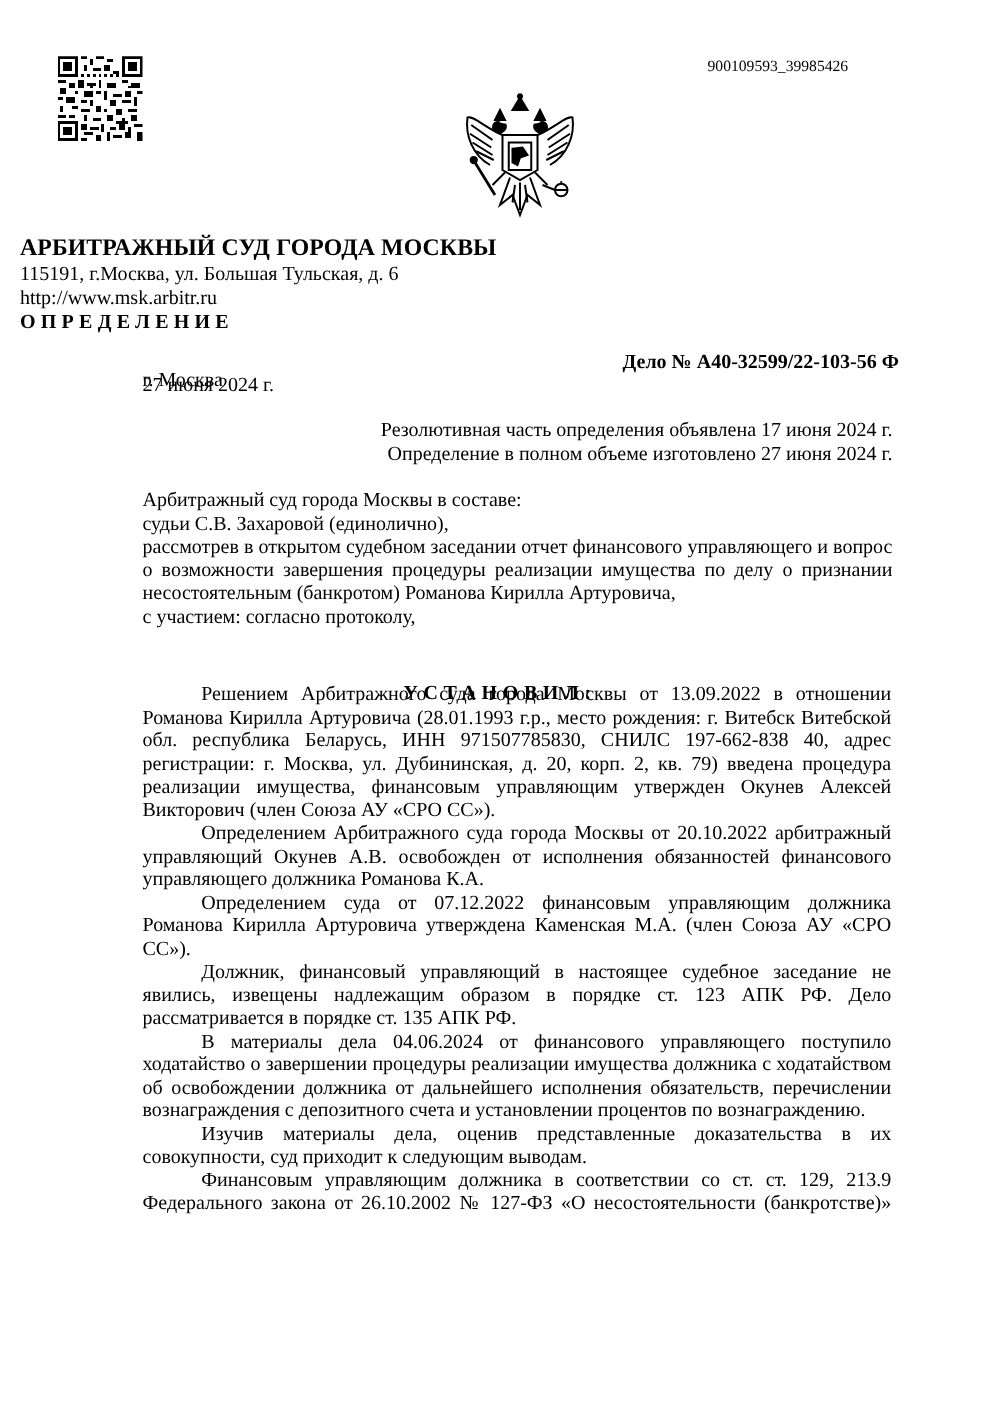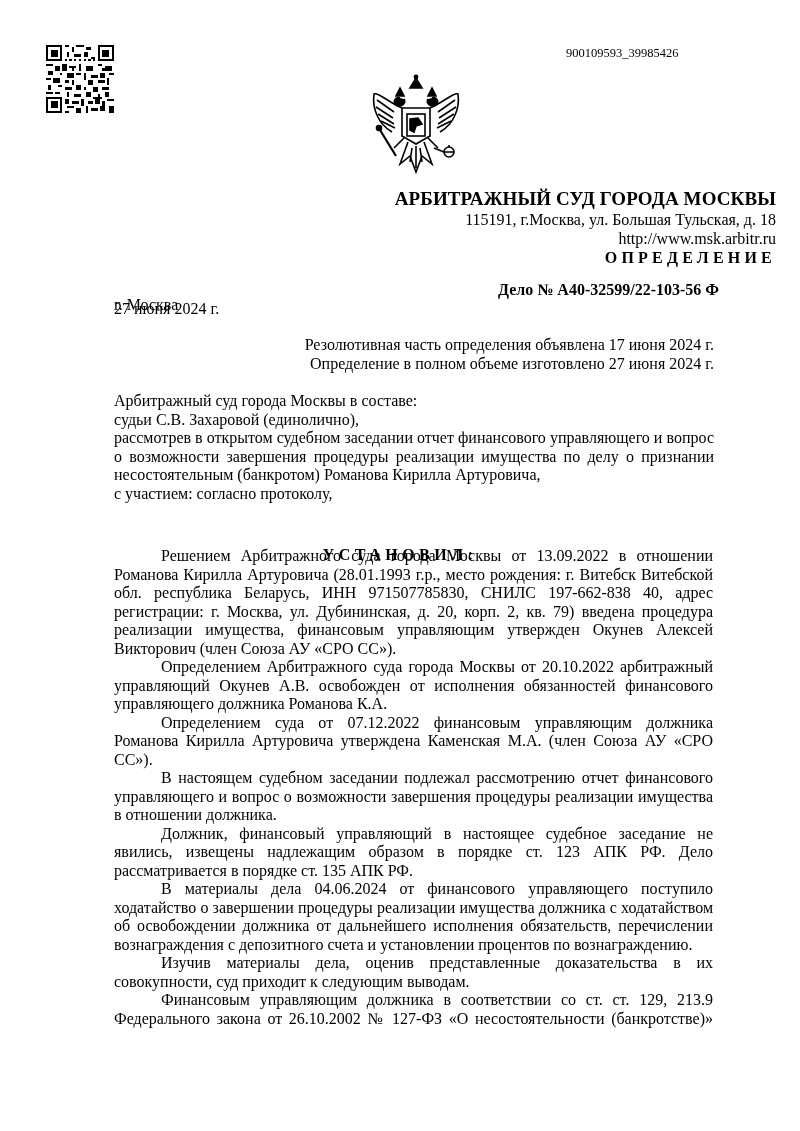--- a/index.html
+++ b/index.html
@@ -11,21 +11,21 @@
     .qr {
       position: absolute; left: 46px; top: 45px; width: 68px; height: 68px;
     }
     .doc-id {
       position: absolute; left: 566px; top: 46px; font-size: 12.5px;
     }
     .emblem {
       position: absolute; left: 370px; top: 74px; width: 92px; height: 102px;
     }
     .header {
-      position: absolute; left: 0; width: 776px; top: 187px; text-align: right;
+      position: absolute; left: 16px; width: 776px; top: 187px; text-align: left;
     }
     .court-name { font-weight: bold; font-size: 19px; line-height: 24px; letter-spacing: 0.1px; }
     .addr, .url { font-size: 16px; line-height: 18.5px; }
     .doc-type { font-weight: bold; font-size: 16px; line-height: 20px; letter-spacing: 4.2px; }
     .line { position: absolute; font-size: 16px; line-height: 18.5px; white-space: nowrap; }
     .case-no { position: absolute; left: 498px; top: 281px; font-weight: bold; font-size: 16px; line-height: 18.5px; }
     .block { position: absolute; left: 114px; width: 600px; font-size: 16px; line-height: 18.5px; text-align: right; }
     .block div { white-space: nowrap; }
     .section-title {
       position: absolute; left: 0; width: 800px; text-align: center; top: 545px;
@@ -162,21 +162,21 @@
       <path d="M74 78 L84 78 M79 73 L79 71"></path>
       <path d="M64 74 L74 78"></path>
 
       <path d="M34 64 L24 74 M58 64 L68 74"></path>
     </g>
   </svg>
 </div>
 
 <div class="header">
   <div class="court-name">АРБИТРАЖНЫЙ СУД ГОРОДА МОСКВЫ</div>
-  <div class="addr">115191, г.Москва, ул. Большая Тульская, д. 18</div>
+  <div class="addr">115191, г.Москва, ул. Большая Тульская, д. 6</div>
   <div class="url">http://www.msk.arbitr.ru</div>
   <div class="doc-type">ОПРЕДЕЛЕНИЕ</div>
 </div>
 
 <div class="line" style="left:114px; top:281px;margin-top:15px;">г. Москва</div>
 <div class="line" style="left:114px; top:299.5px;">27 июня 2024 г.</div>
 <div class="case-no">Дело № А40-32599/22-103-56 Ф</div>
 
 <div class="block" style="top:336px;">
   <div>Резолютивная часть определения объявлена 17 июня 2024 г.</div>
@@ -189,18 +189,17 @@
   <p style="margin:0; white-space:normal; text-align:justify; text-align-last:left;">рассмотрев в открытом судебном заседании отчет финансового управляющего и вопрос о возможности завершения процедуры реализации имущества по делу о признании несостоятельным (банкротом) Романова Кирилла Артуровича,</p>
   <div>с участием: согласно протоколу,</div>
 </div>
 
 <div class="section-title">УСТАНОВИЛ:</div>
 
 <div class="body-text">
   <p>Решением Арбитражного суда города Москвы от 13.09.2022 в отношении Романова Кирилла Артуровича (28.01.1993 г.р., место рождения: г. Витебск Витебской обл. республика Беларусь, ИНН 971507785830, СНИЛС 197-662-838 40, адрес регистрации: г. Москва, ул. Дубининская, д. 20, корп. 2, кв. 79) введена процедура реализации имущества, финансовым управляющим утвержден Окунев Алексей Викторович (член Союза АУ «СРО СС»).</p>
   <p>Определением Арбитражного суда города Москвы от 20.10.2022 арбитражный управляющий Окунев А.В. освобожден от исполнения обязанностей финансового управляющего должника Романова К.А.</p>
   <p>Определением суда от 07.12.2022 финансовым управляющим должника Романова Кирилла Артуровича утверждена Каменская М.А. (член Союза АУ «СРО СС»).</p>
-  <p>В настоящем судебном заседании подлежал рассмотрению отчет финансового управляющего и вопрос о возможности завершения процедуры реализации имущества в отношении должника.</p>
   <p>Должник, финансовый управляющий в настоящее судебное заседание не явились, извещены надлежащим образом в порядке ст. 123 АПК РФ. Дело рассматривается в порядке ст. 135 АПК РФ.</p>
   <p>В материалы дела 04.06.2024 от финансового управляющего поступило ходатайство о завершении процедуры реализации имущества должника с ходатайством об освобождении должника от дальнейшего исполнения обязательств,  перечислении вознаграждения с депозитного счета и установлении процентов по вознаграждению.</p>
   <p>Изучив материалы дела, оценив представленные доказательства в их совокупности, суд приходит к следующим выводам.</p>
   <p style="text-align-last: justify;">Финансовым управляющим должника в соответствии со ст. ст. 129, 213.9 Федерального закона от 26.10.2002 № 127-ФЗ «О несостоятельности (банкротстве)»</p>
 </div>
 
 </body></html>

